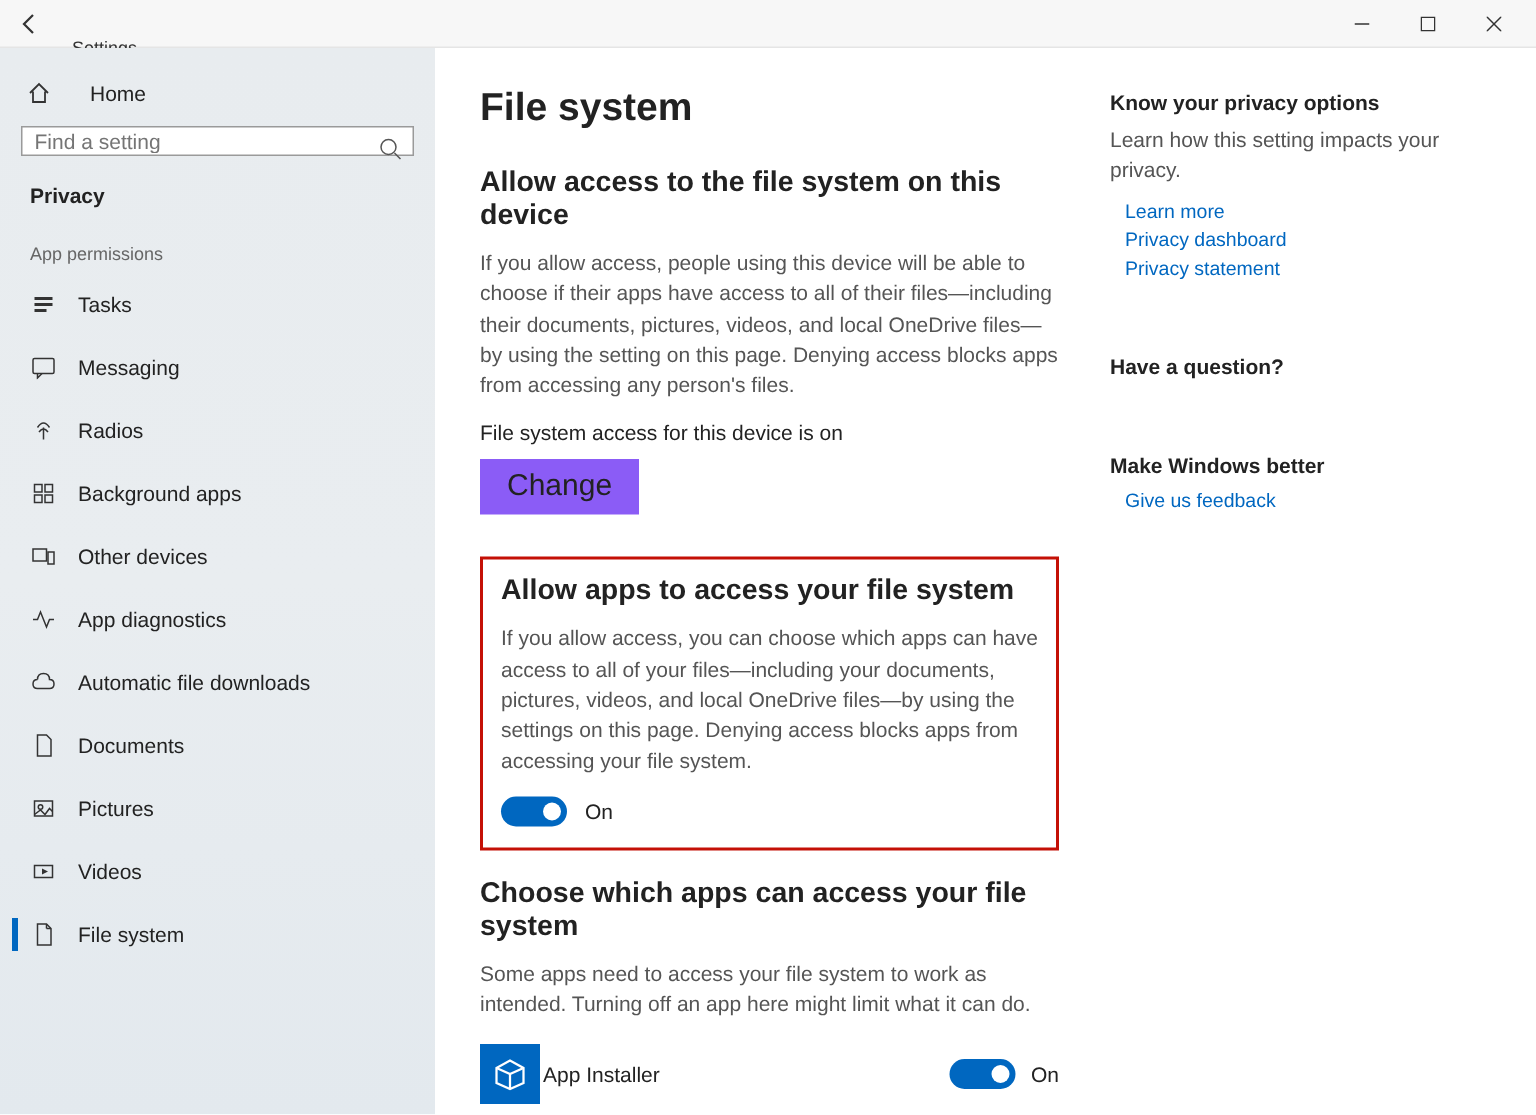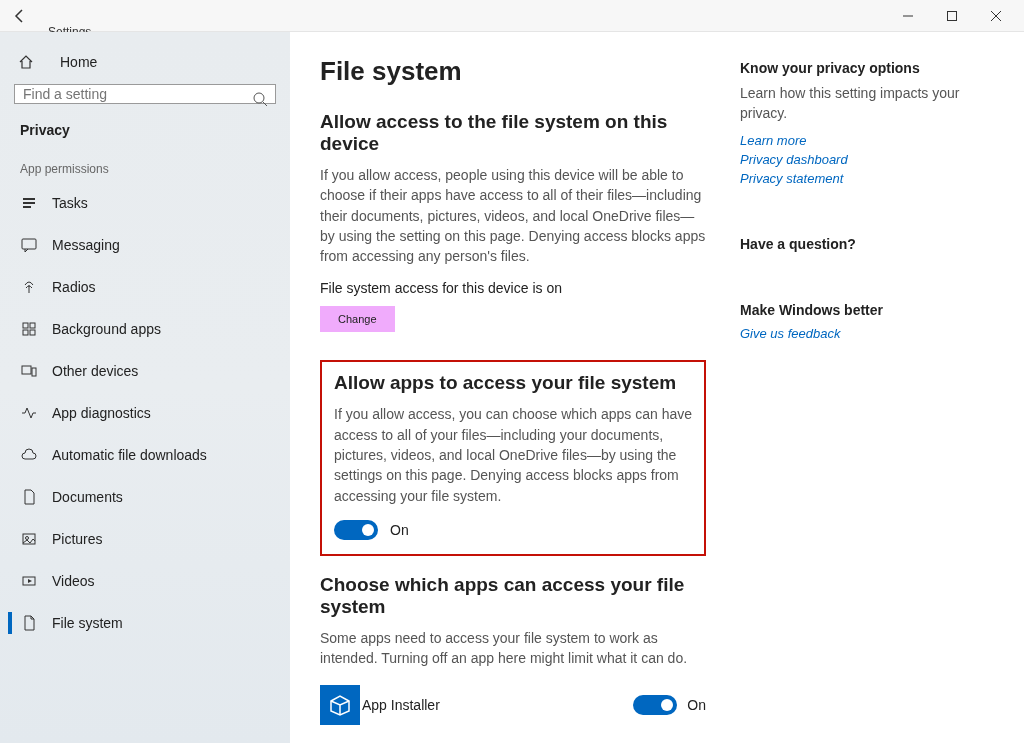--- a/index.html
+++ b/index.html
@@ -24,38 +24,38 @@
   .nav-item .nicon { width:18px; height:18px; display:flex; align-items:center; justify-content:center; color:#333; }
 
   .main { flex:1; display:flex; padding: 24px 0 0 0; overflow:hidden; }
   .settings-col { width: 440px; padding: 0 24px 20px 30px; overflow-y:auto; }
   .right-col { width: 254px; padding: 0 24px 0 10px; }
 
   .page-title { font-size:26px; font-weight:600; color:#222; margin-bottom: 24px; }
   .section-title { font-size:19px; font-weight:600; color:#222; margin: 12px 0 10px 0; }
   .desc { font-size:14px; color:#555; line-height:1.45; margin-bottom: 14px; }
   .status-line { font-size:14px; color:#222; margin: 8px 0 10px 0; }
-  .btn { background:#f0abfc; border:none; padding: 7px 18px; font-size:11px; color:#222; cursor:pointer; }
+  .btn { background:#8b5cf6; border:none; padding: 7px 18px; font-size:20px; color:#222; cursor:pointer; }
 
   .highlight-box { border:2px solid #c41006; padding: 10px 12px 14px 12px; margin: 28px 0 18px 0; }
   .toggle-row { display:flex; align-items:center; gap:12px; margin-top:10px; }
   .toggle { width:44px; height:20px; border-radius:10px; background:#0067c0; position:relative; cursor:pointer; }
   .toggle .knob { width:12px; height:12px; border-radius:50%; background:#fff; position:absolute; top:4px; right:4px; }
   .toggle-label { font-size:14px; color:#222; }
 
   .app-row { display:flex; align-items:center; gap:2px; margin-top:16px; }
   .app-icon { width:40px; height:40px; background:#0067c0; display:flex; align-items:center; justify-content:center; color:#fff; }
   .app-name { font-size:14px; color:#222; flex:1; }
   .app-row .toggle { margin-right:4px; }
   .app-state { font-size:14px; color:#222; margin-left:4px; }
 
   .right-title { font-size:14px; font-weight:600; color:#222; margin: 50px 0 8px 0; }
   .right-title.first { margin-top: 4px; }
   .right-desc { font-size:14px; color:#555; margin-bottom:10px; line-height:1.4; }
-  .link { font-size:13px; color:#0067c0; margin: 4px 0; cursor:pointer; display:block;font-style:italic; }
+  .link { font-size:13px; color:#0067c0; margin: 4px 10px; cursor:pointer; display:block; }
 
   svg { display:block; }
 </style>
 </head>
 <body>
 
 <div class="titlebar">
   <div class="back">
     <svg width="16" height="16" viewBox="0 0 16 16">
         <path d="M10 2 L4 8 L10 14" stroke="#333" stroke-width="1.5" fill="none"></path>

